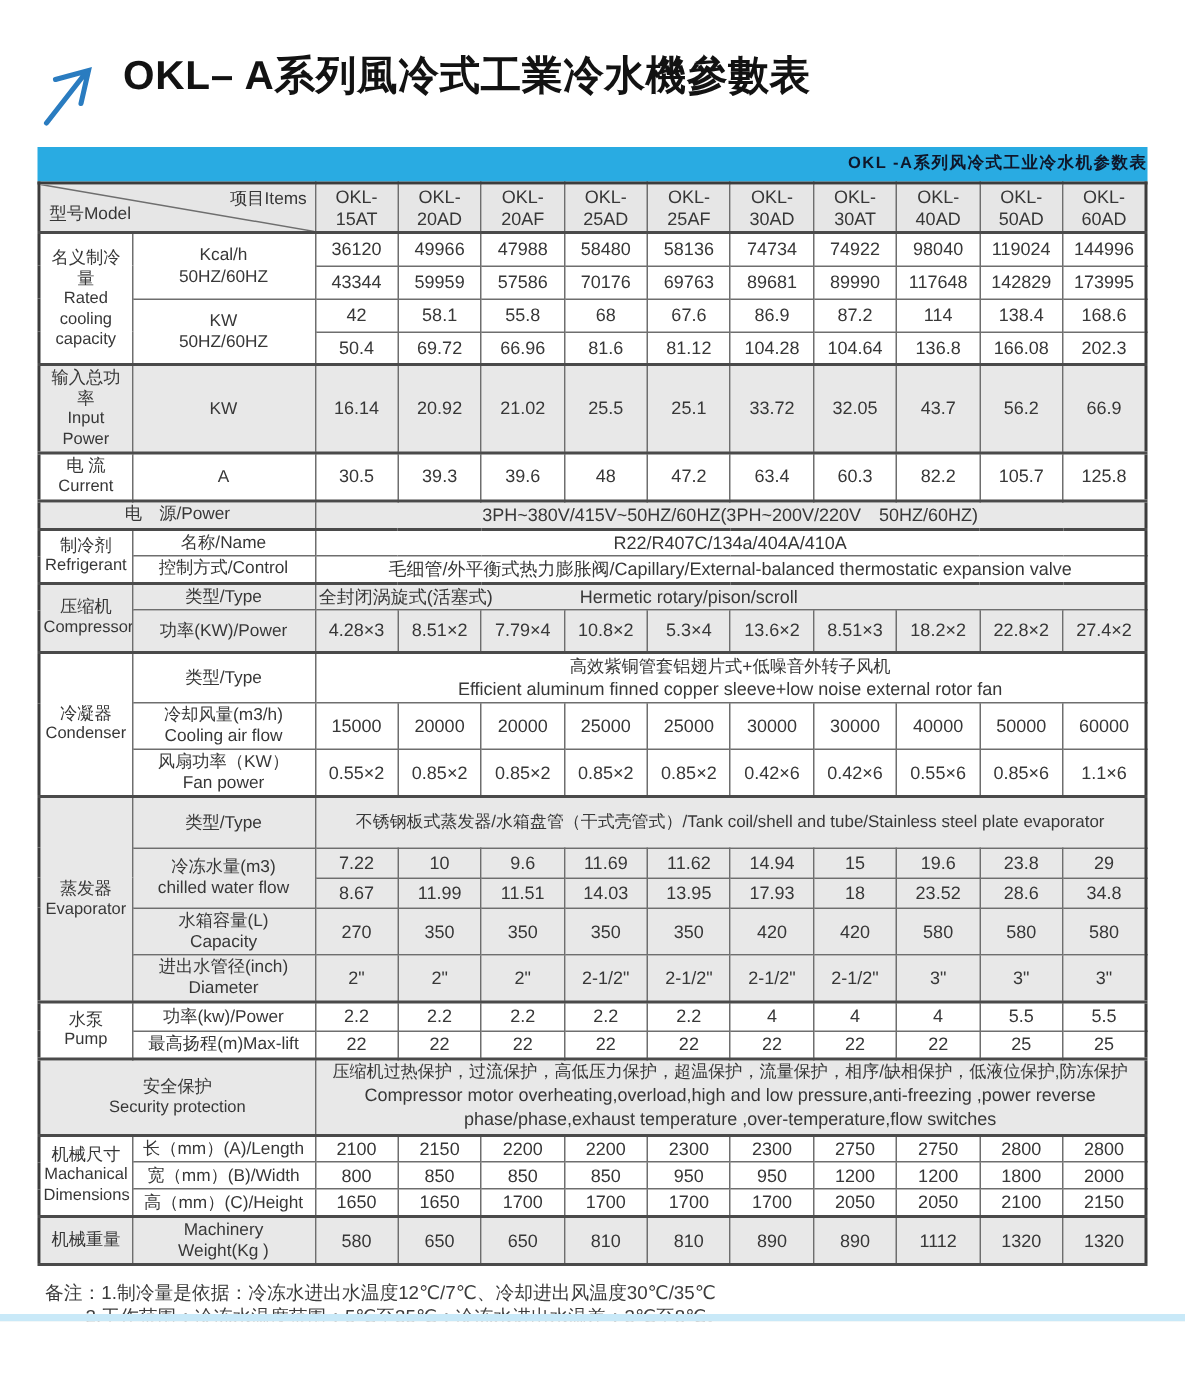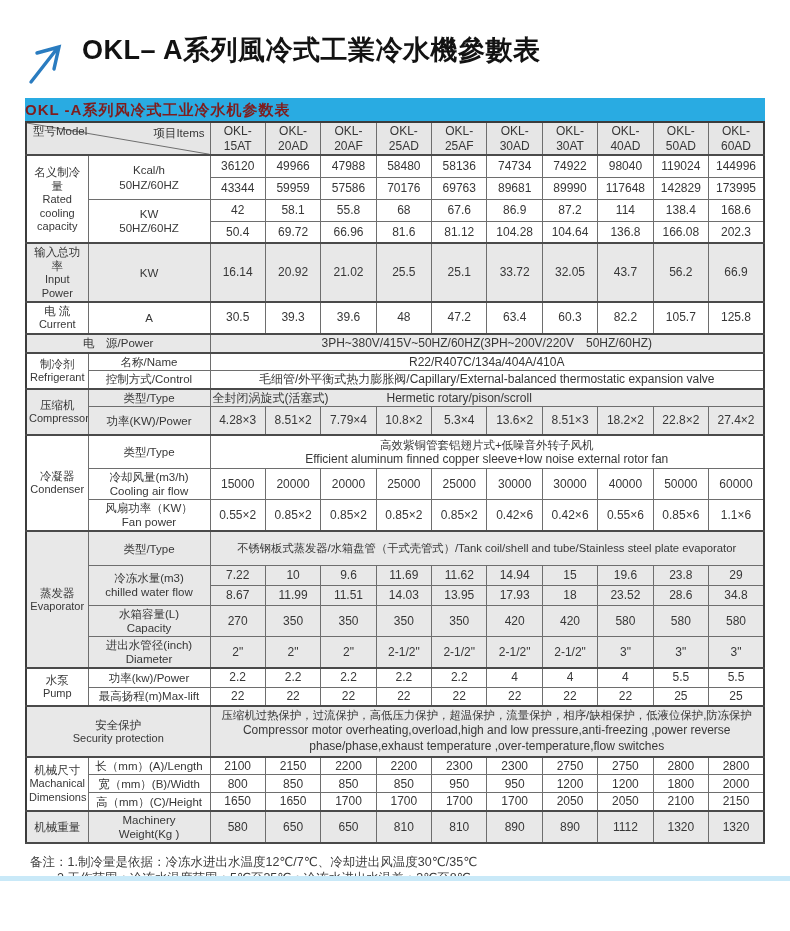--- a/index.html
+++ b/index.html
@@ -7,40 +7,40 @@
   .page{width:790px;height:881px;position:relative;background:#fff;overflow:hidden;outline:1px solid #e3e3e3;}
 
   
   .page-header{display:flex;align-items:flex-start;gap:14px;padding:36px 0 0 26px;}
   .logo{width:42px;height:46px;flex:0 0 auto;margin-top:4px;}
   .titles h1{margin:0;font-size:27px;font-weight:700;color:#121212;letter-spacing:.5px;line-height:1.1;}
   .titles .subtitle{font-size:17px;color:#1a1a1a;margin-top:4px;font-weight:500;}
 
   
   .tablewrap{margin:12px 25px 0 25px;}
-  .bluebar{background:#29abe2;color:#7f1d1d;text-align:left;font-size:15px;font-weight:700;height:23px;line-height:23px;letter-spacing:1px;}
+  .bluebar{background:#29abe2;color:#0f172a;text-align:right;font-size:11px;font-weight:700;height:23px;line-height:23px;letter-spacing:1px;}
   table{width:100%;border-collapse:collapse;table-layout:fixed;border:2px solid #3c3c3c;}
   col.a{width:62px;} col.b{width:122px;}
   td,th{border:1px solid #6e6e6e;text-align:center;vertical-align:middle;padding:1px 2px;font-size:12px;font-weight:400;color:#373737;line-height:1.22;overflow:hidden;}
   tbody{border-top:2px solid #4a4a4a;border-bottom:2px solid #4a4a4a;}
   tbody td{background:#fff;}
   tbody.g td{background:#e8e8e8;}
   thead th,thead td{background:#e6e6e6;font-weight:400;}
   .zh{font-size:11.5px;} .en{font-size:11px;}
   td.pB{font-size:11.5px;}
   .fit{font-size:11.3px;}
   .twopart{display:flex;gap:58px;align-items:center;}
   .rmh{height:30px;} .r18{height:18px;} .r19{height:19px;} .r20{height:20px;} .r22{height:22px;}
   .r28{height:28px;} .r30{height:30px;} .r34{height:34px;} .r46{height:46px;}
 
   
   th.diag{position:relative;padding:0;}
   th.diag svg{position:absolute;left:0;top:0;width:100%;height:100%;display:block;}
   th.diag .tr-lab{position:absolute;right:5px;top:3px;font-size:11.5px;margin-left:41px;}
-  th.diag .bl-lab{position:absolute;left:6px;bottom:16px;font-size:11.5px;}
+  th.diag .bl-lab{position:absolute;left:6px;bottom:4px;font-size:11.5px;}
 
   .sec .zh{font-size:11.4px;white-space:nowrap;}
   .sec div{line-height:1.32;}
 
   
   .notes{margin:10px 0 0 30px;font-size:12.5px;color:#3c3c3c;line-height:16px;}
   .notes .ind{padding-left:27px;}
 
   .bottom-strip{position:absolute;left:0;bottom:0;width:100%;height:5px;background:#c9e9f8;}
 </style>

